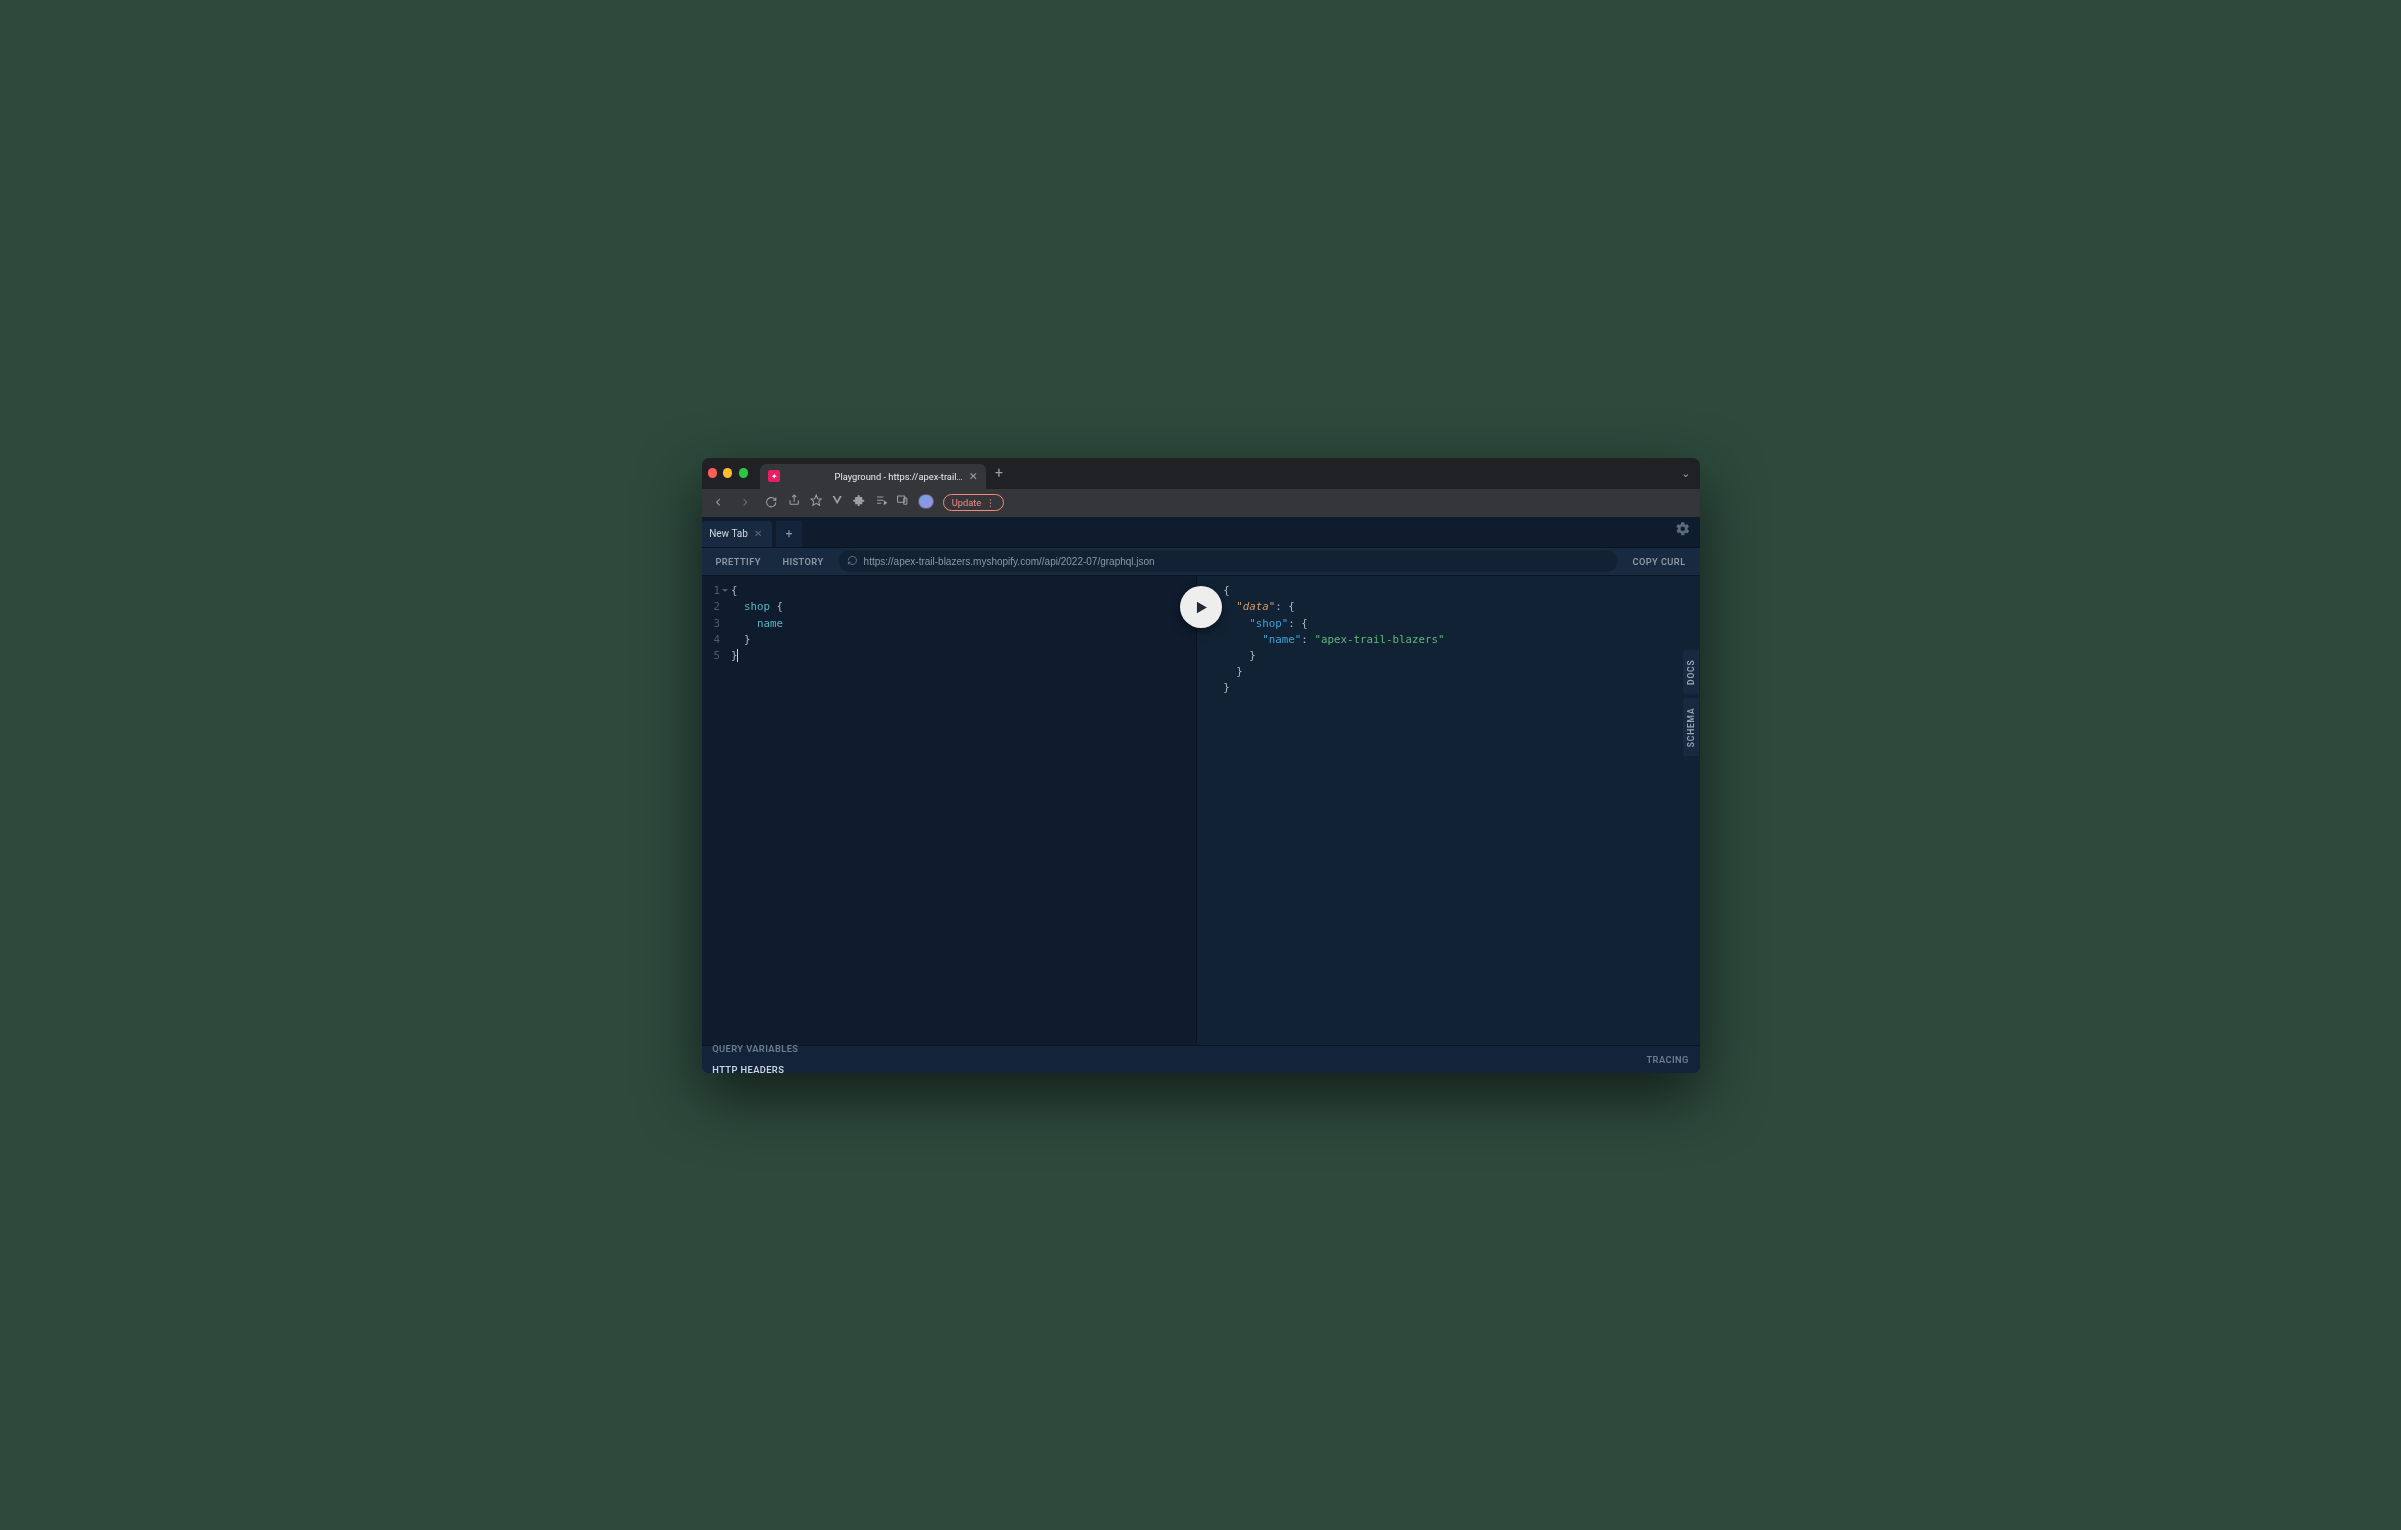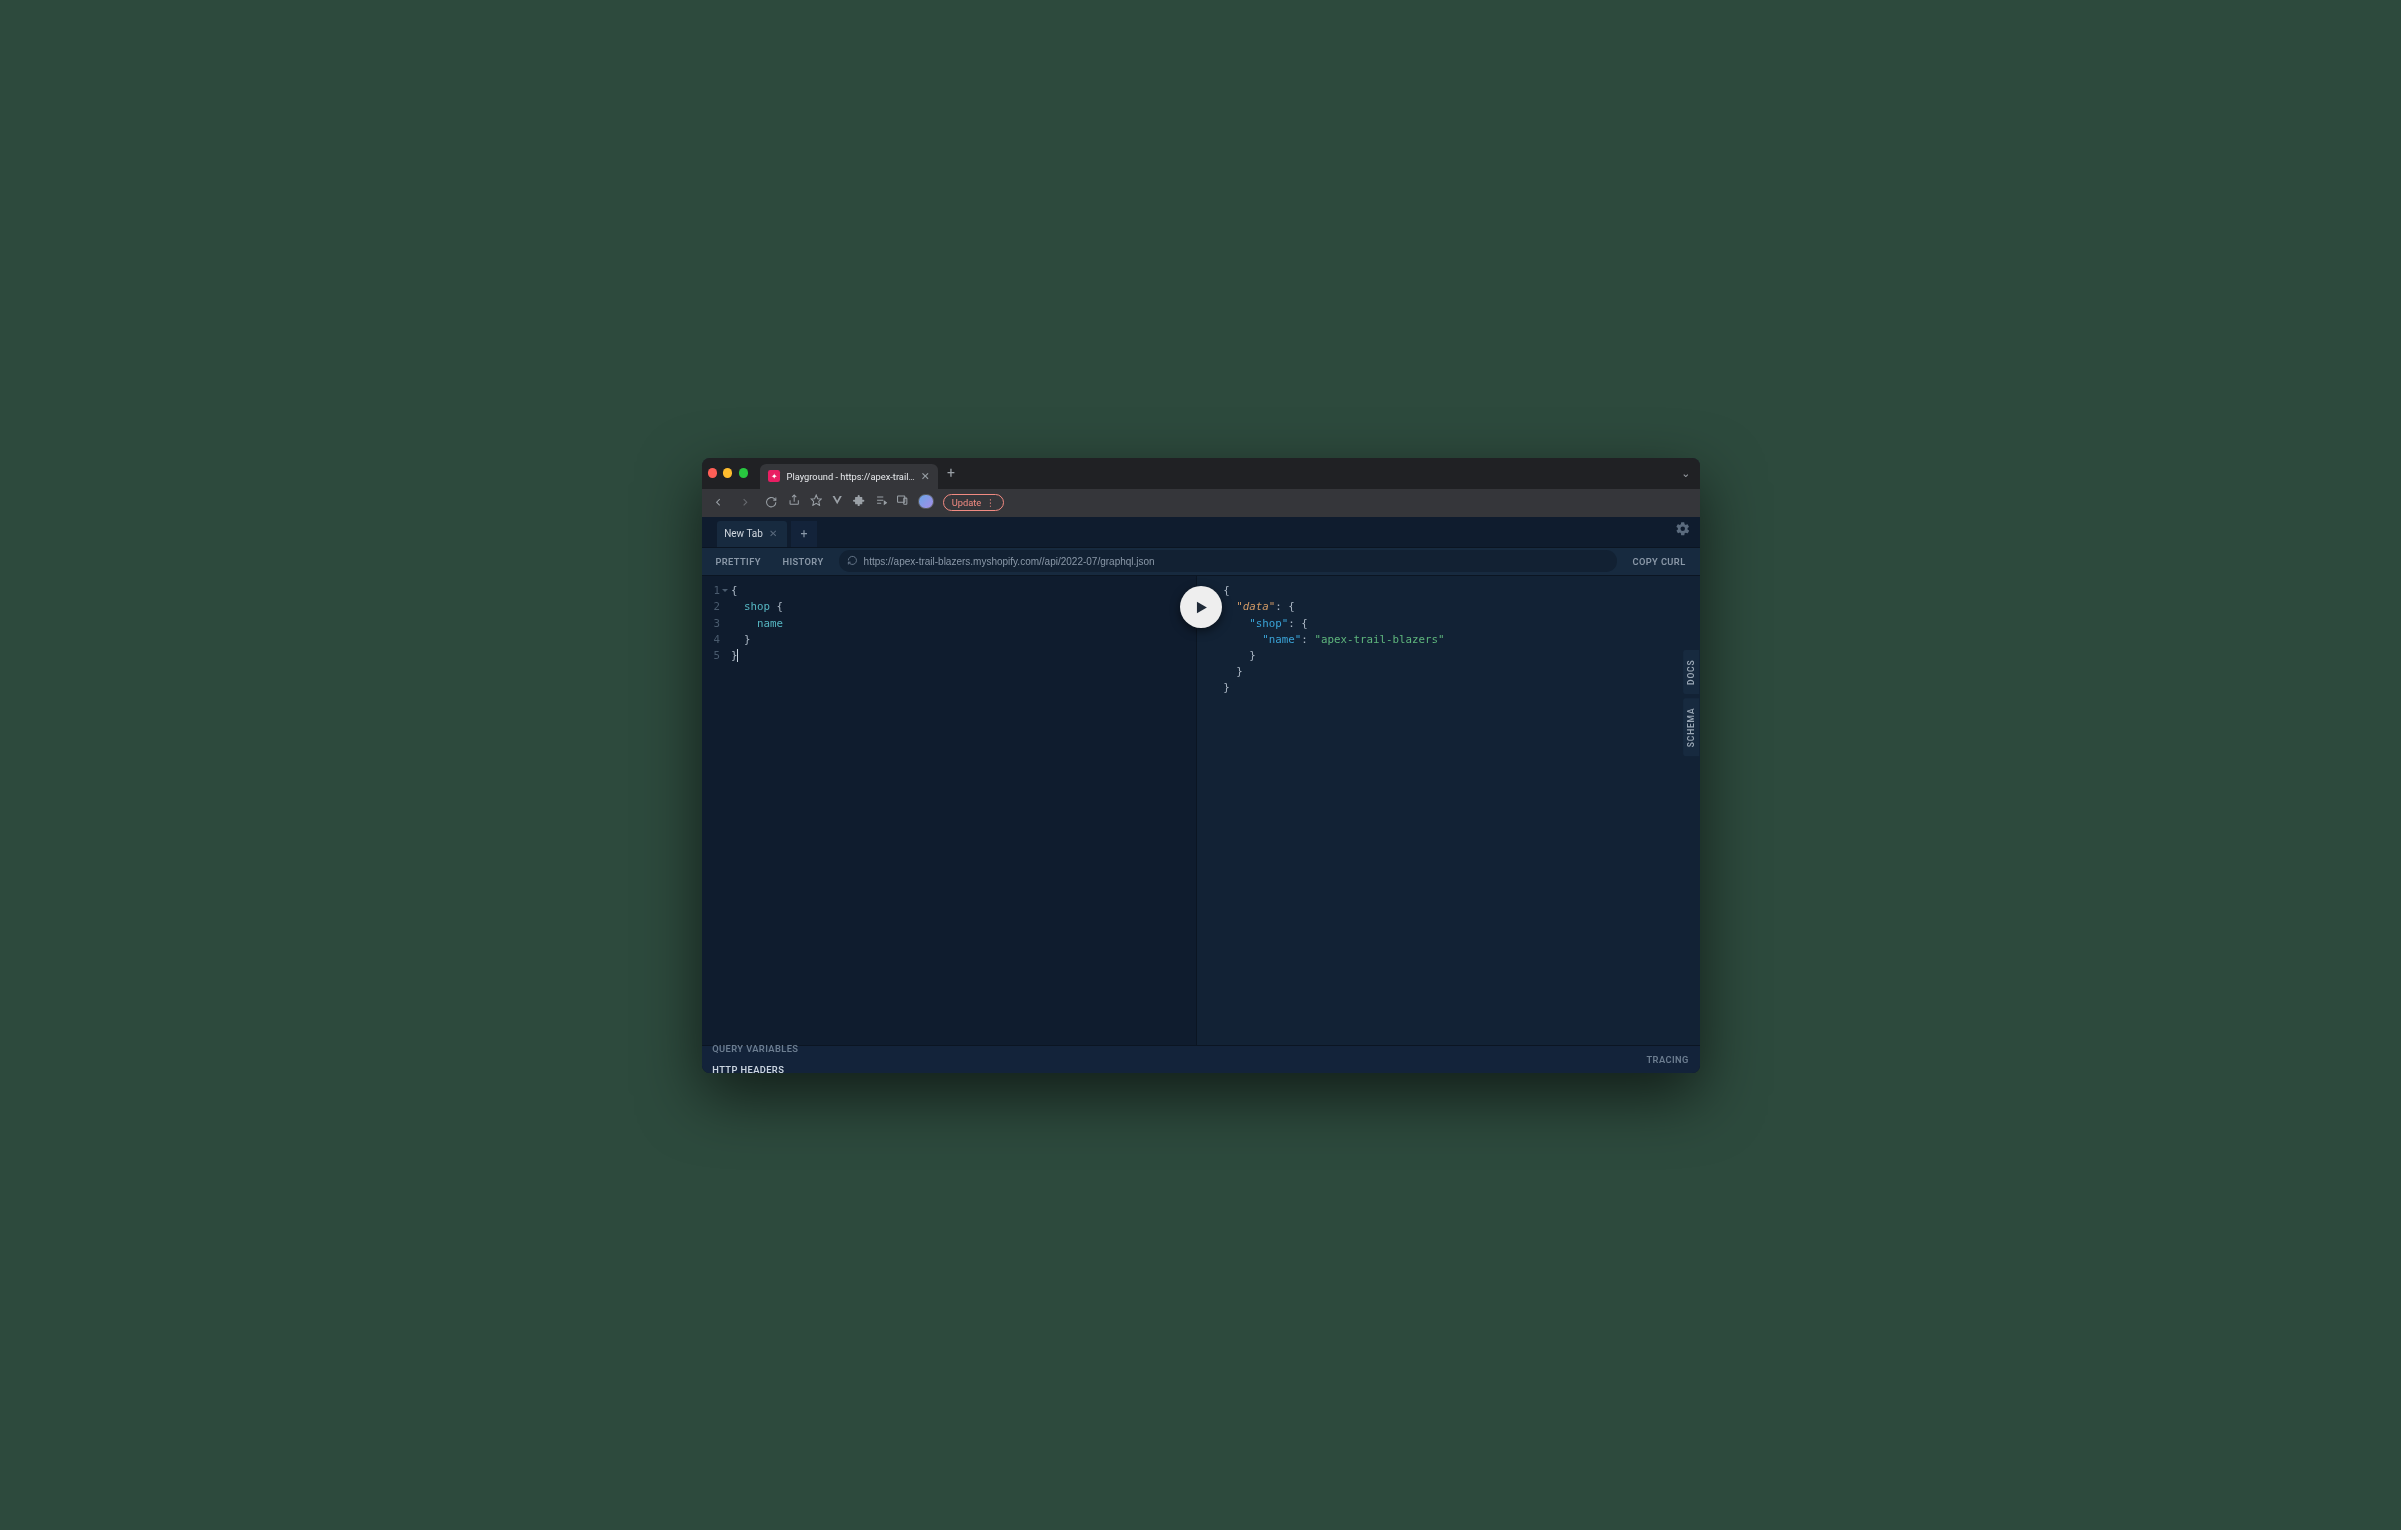--- a/index.html
+++ b/index.html
@@ -47,21 +47,21 @@
     font-size: 9.3px;
     gap: 6.2px;
     min-width: 152px;
   }
   .chrome-tab .favicon {
     width: 12.4px; height: 12.4px; border-radius: 2.3px;
     background: #e91e63;
     display:flex;align-items:center;justify-content:center;
     font-size:7.7px;color:#fff;
   }
-  .chrome-tab .title { flex: 1; white-space: nowrap; overflow: hidden; text-overflow: ellipsis; }
+  .chrome-tab .title { flex: 1; white-space: nowrap; overflow: hidden; text-overflow: ellipsis; margin-left: 48px; }
   .chrome-tab .close { color: #9aa0a6; font-size: 10.8px; cursor: pointer; }
   .chrome-newtab { color: #9aa0a6; font-size: 14px; padding: 0 9.3px; cursor: pointer; }
   .chrome-tabbar .chevron { position:absolute; right:9.3px; color:#9aa0a6; font-size:10.8px; }
   
   .chrome-urlbar {
     height: 28px;
     background: #35363a;
     display: flex; align-items: center;
     padding: 0 7.7px;
     gap: 7.7px;
@@ -87,21 +87,21 @@
   .pg-tabs {
     height: 31px; background:#0f1c2e; display:flex; align-items:flex-end;
     border-bottom: 0.8px solid #0b1522;
     position: relative;
   }
   .pg-tab {
     height: 26px; min-width: 70px; padding: 0 7.7px;
     background:#172a3f; color:#d0d7de; font-size:10px;
     display:flex; align-items:center; gap:6.2px;
     border-top-left-radius: 3.1px; border-top-right-radius: 3.1px;
-    margin-left: 15px;
+    margin-left: 0;
   }
   .pg-tab .x { color:#5b6b7e; cursor:pointer; }
   .pg-addtab {
     width:26px; height:26px; display:flex; align-items:center; justify-content:center;
     color:#8a98a8; cursor:pointer; margin-left:4.6px;
     background:#13233a;
   }
   .pg-gear { position:absolute; right:9.3px; top:4.6px; color:#5b6b7e; cursor:pointer; }
   .pg-toolbar {
     height: 28px; background:#172a3f; display:flex; align-items:center;

